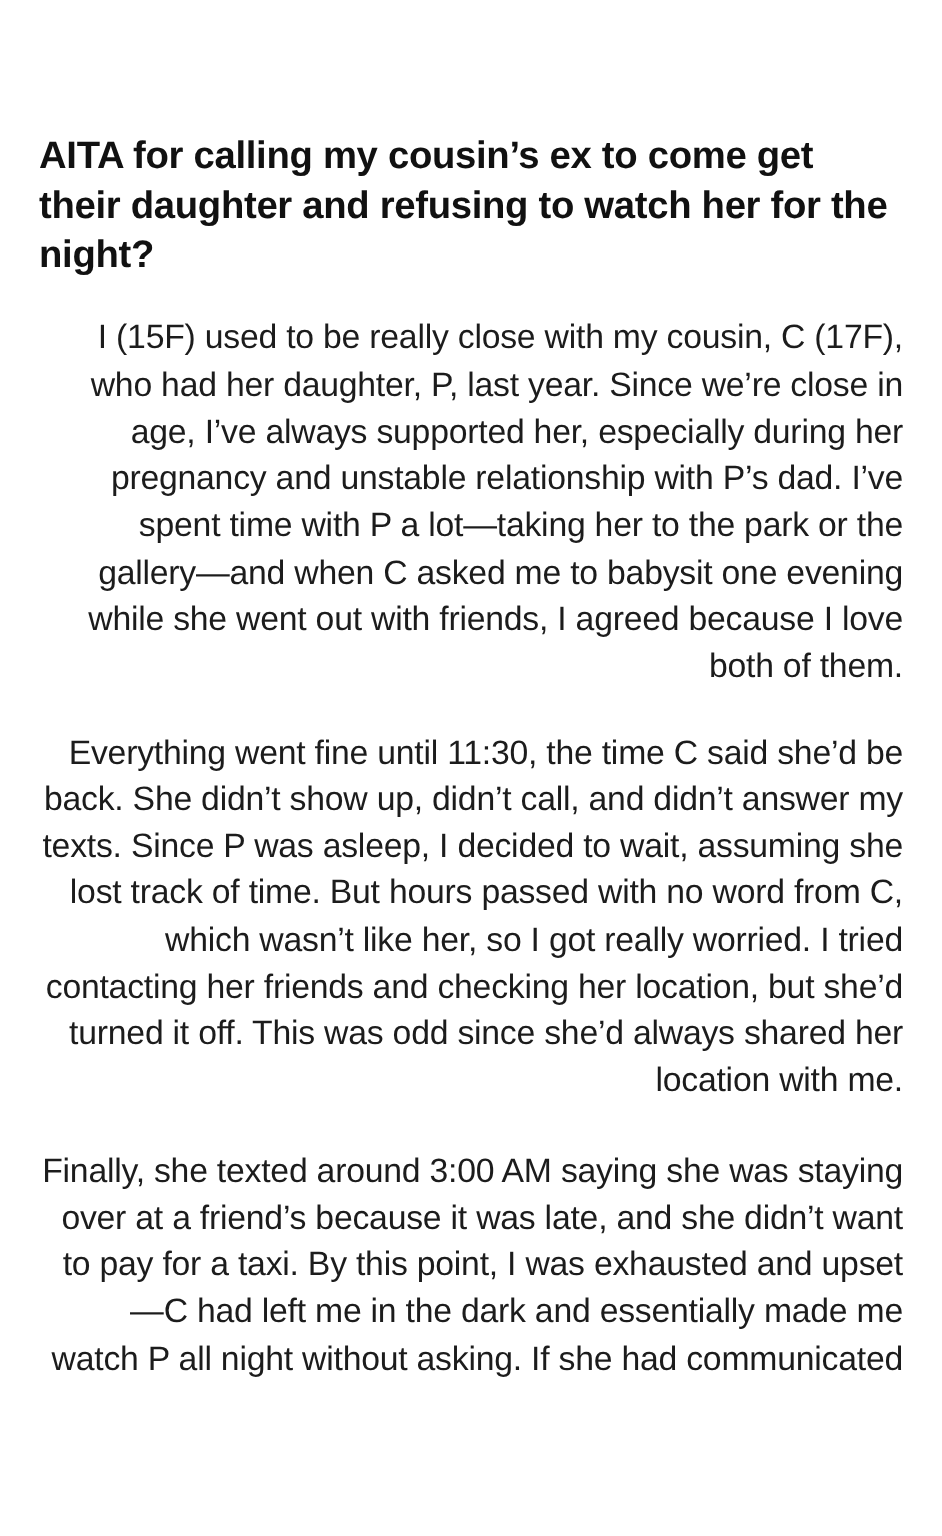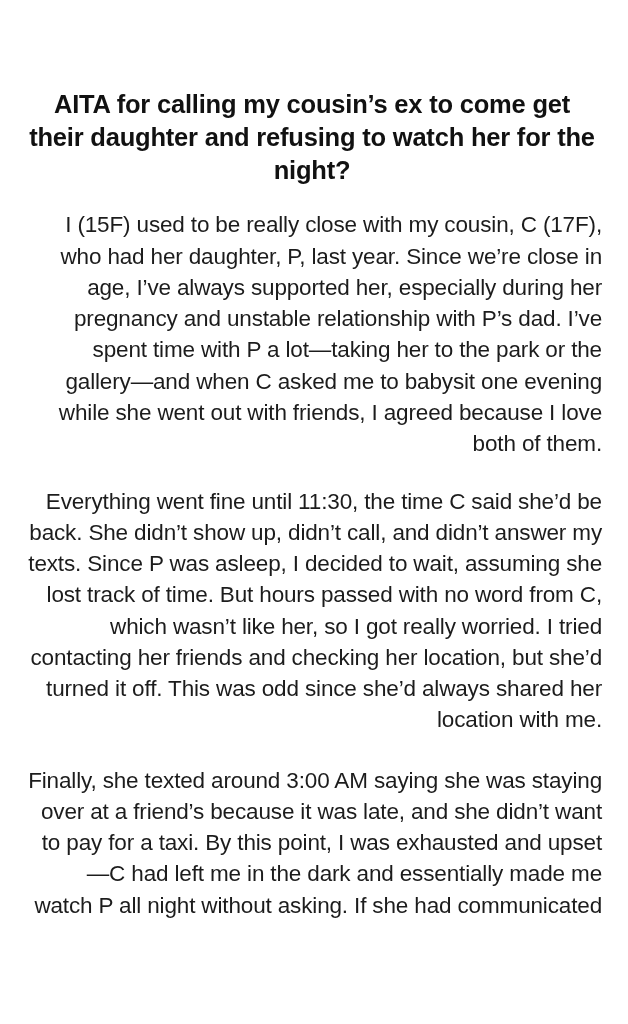--- a/index.html
+++ b/index.html
@@ -26,21 +26,20 @@
     height: 88px;
   }
   .post-title {
     font-size: 25.5px;
     font-weight: bold;
     line-height: 1.30;
     letter-spacing: -0.2px;
     color: #111111;
     margin: 0 0 22px 0;
     padding-right: 4px;
-    text-align: center;
   }
   .post-body {
     font-size: 22.5px;
     line-height: 1.39;
     color: #1c1c1c;
     letter-spacing: -0.15px;
     text-align: right;
   }
   .post-body p {
     margin: 0 0 26px 0;

